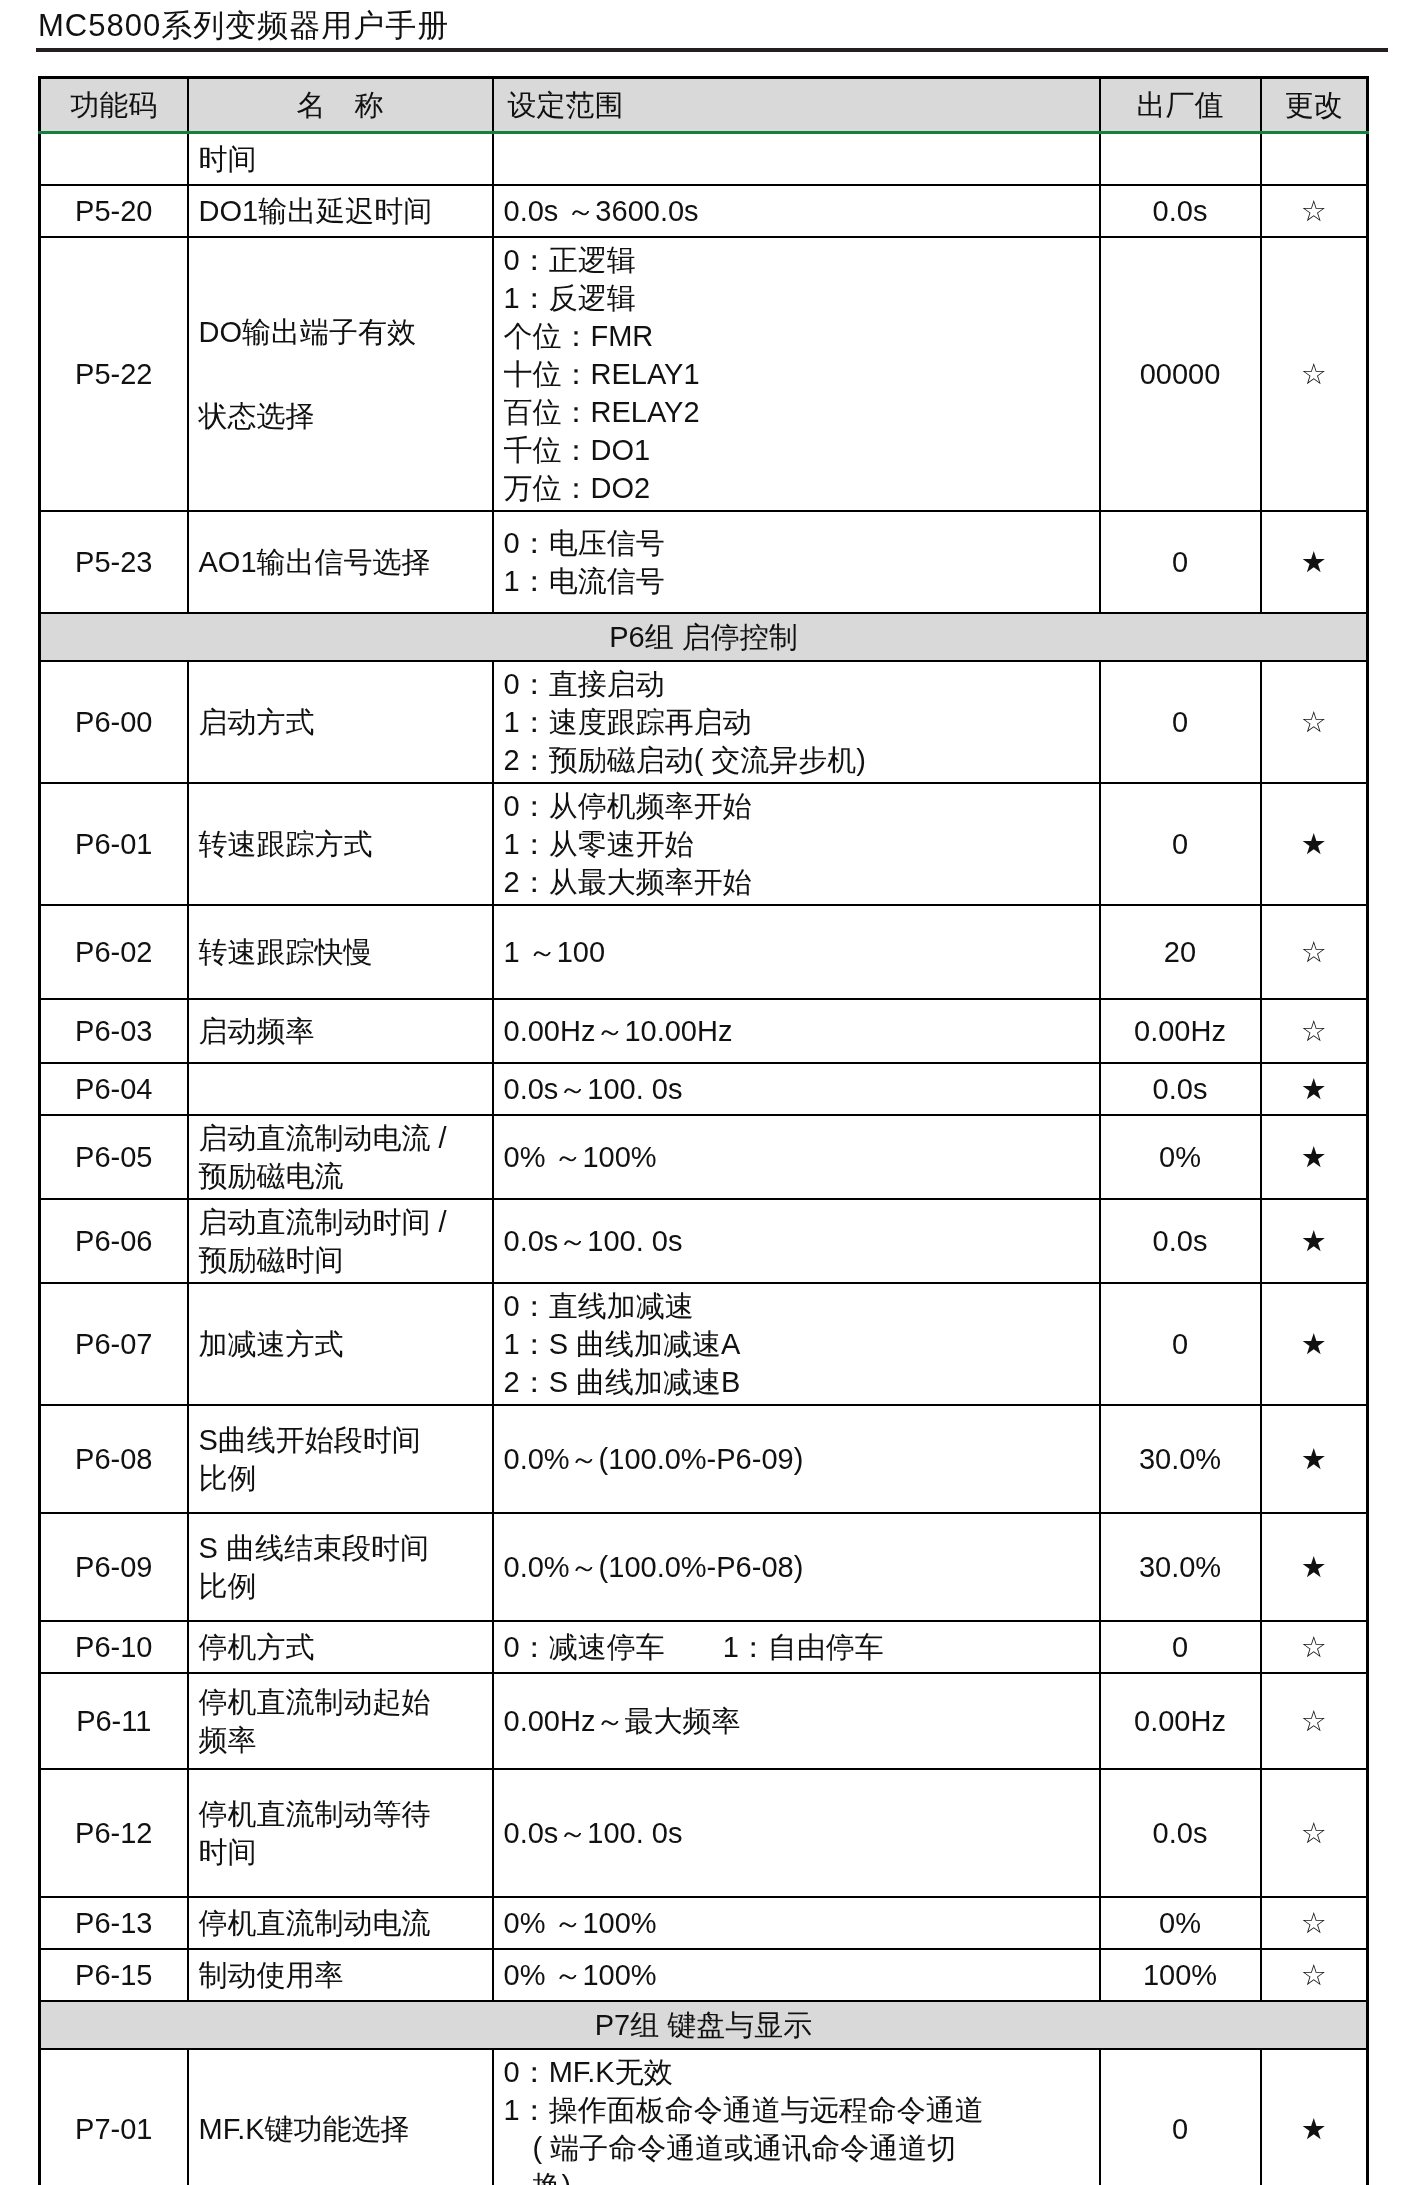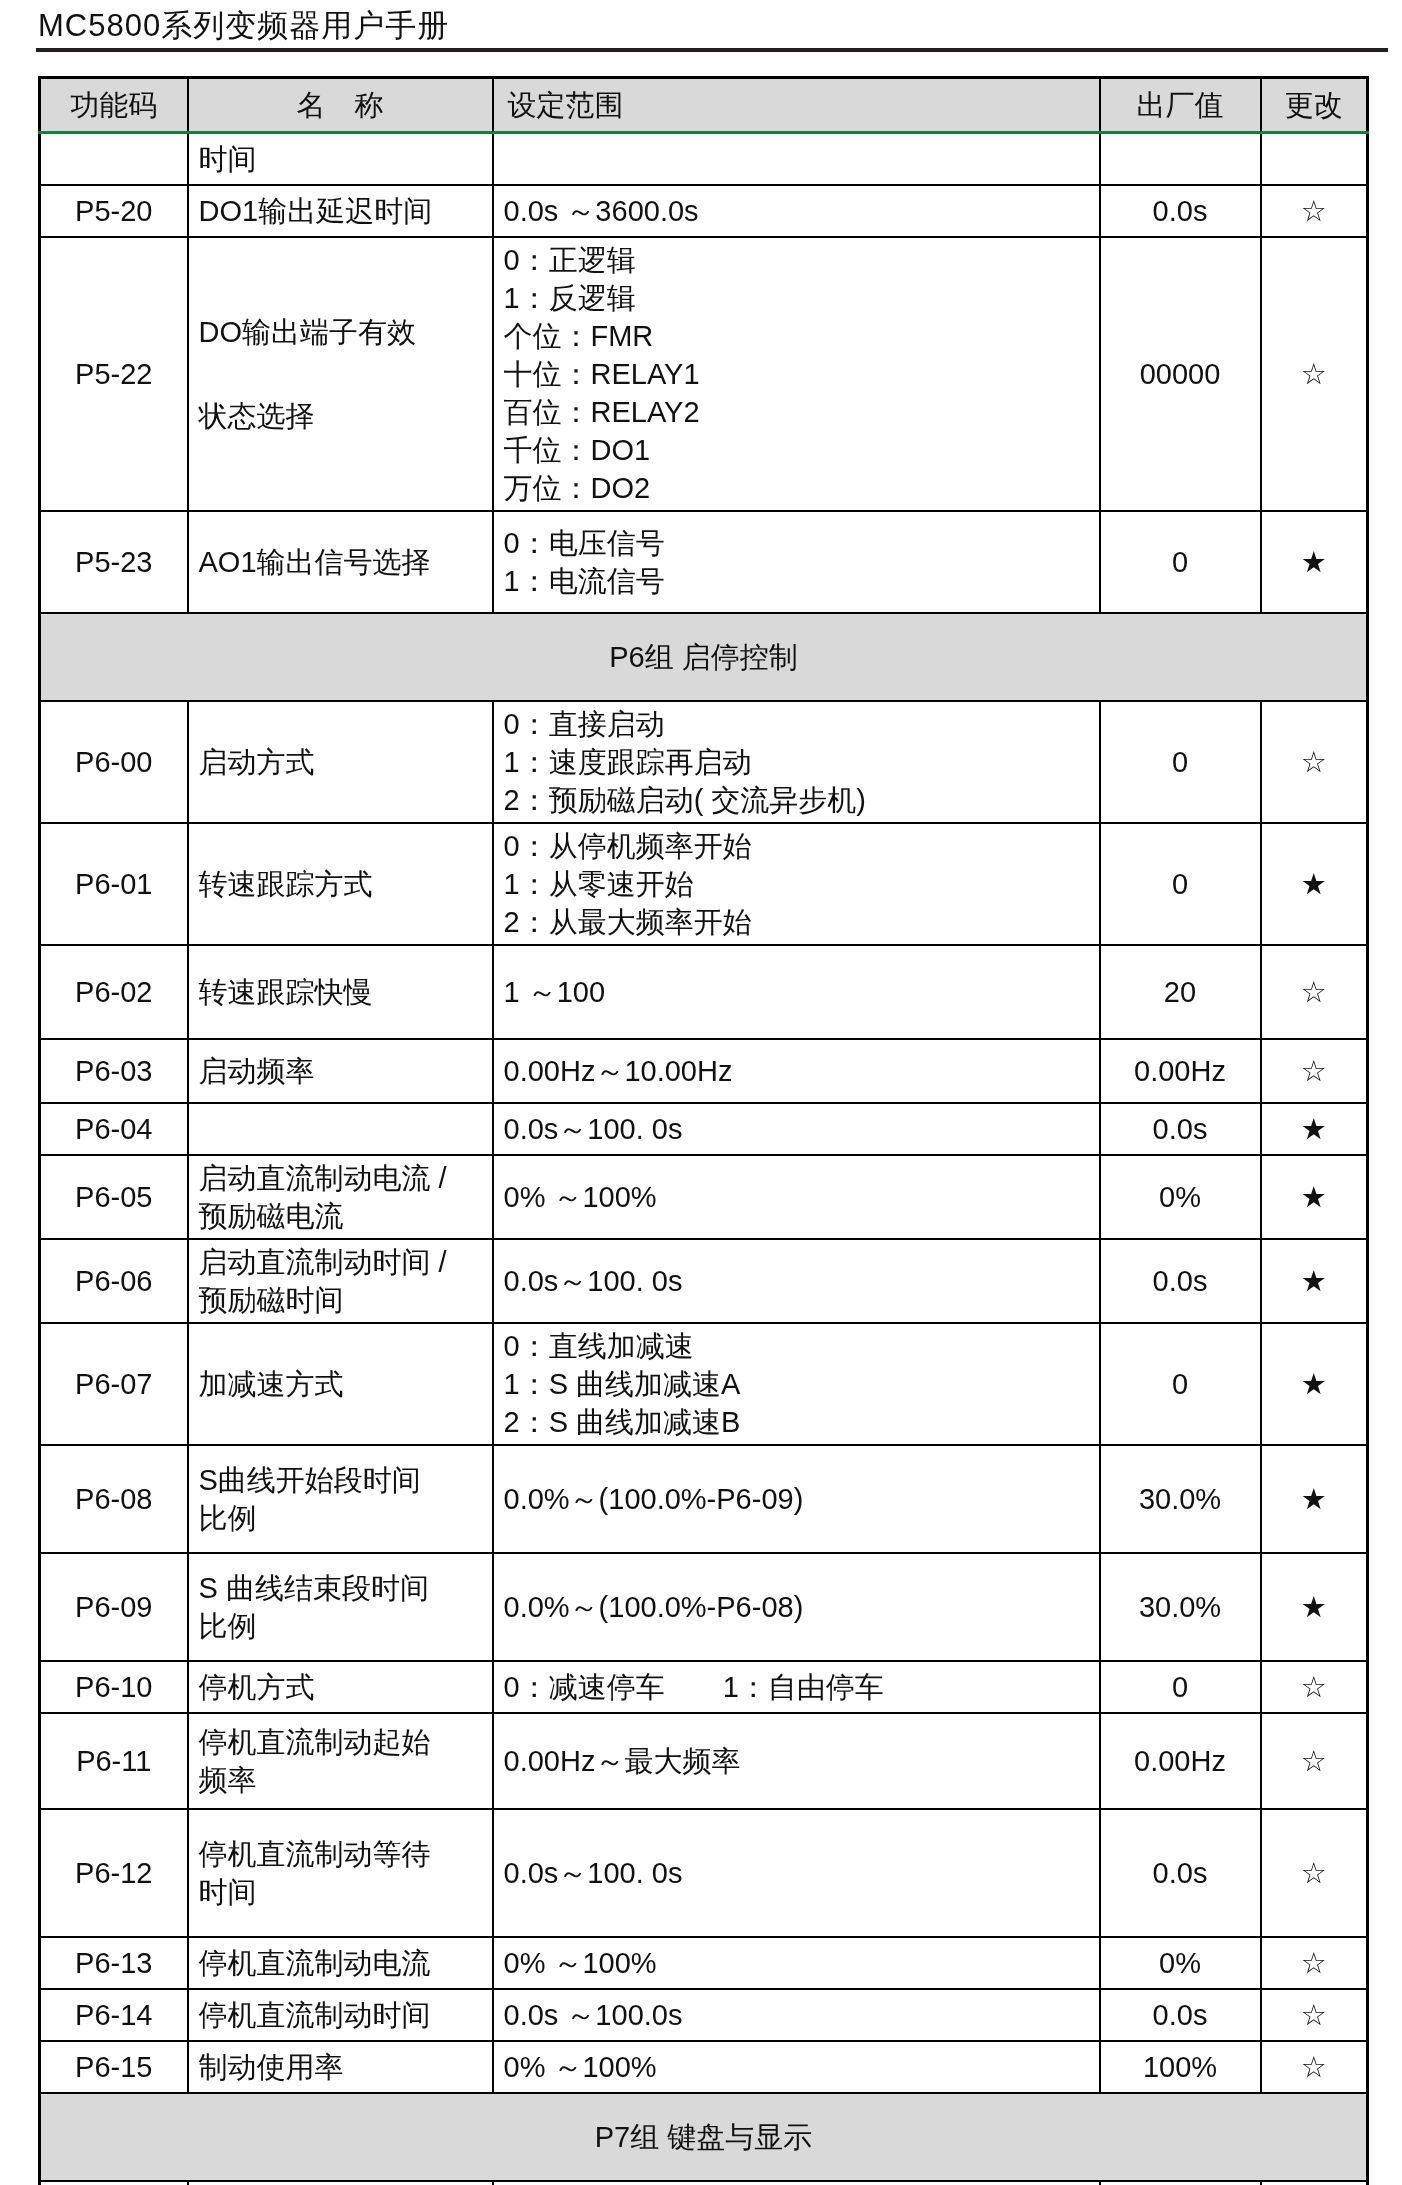--- a/index.html
+++ b/index.html
@@ -32,21 +32,21 @@
   }
   .param-table thead th.h-range{text-align:left;padding-left:14px;}
   .param-table td{height:44px;}
   .col-code{text-align:center;}
   .col-name{text-align:left;white-space:pre-wrap;padding-left:14px;}
   .col-range{text-align:left;white-space:pre-wrap;padding-left:14px;}
   .col-default{text-align:center;}
   .col-change{text-align:center;font-size:32px;}
   .section-row td{
     background:#d9d9d9;text-align:center;height:46px;
-    font-size:29px;padding:20px 0;
+    font-size:29px;padding:0 0;
   }
   
   tr[data-code="P6-02"] td{height:86px;}
   tr[data-code="P6-03"] td{height:56px;}
   tr[data-code="P6-08"] td,
   tr[data-code="P6-09"] td{height:100px;}
   tr[data-code="P6-11"] td{height:88px;}
   tr[data-code="P6-12"] td{height:120px;}
   tr[data-code="P5-23"] td{height:94px;}
   tr[data-code="P5-22"] .col-name{line-height:84px;}
@@ -219,27 +219,20 @@
           <td class="col-default">0.0s</td>
           <td class="col-change">☆</td>
         </tr>
         <tr data-code="P6-13">
           <td class="col-code">P6-13</td>
           <td class="col-name">停机直流制动电流</td>
           <td class="col-range">0% ～100%</td>
           <td class="col-default">0%</td>
           <td class="col-change">☆</td>
         </tr>
-        <tr data-code="P6-14">
-          <td class="col-code">P6-14</td>
-          <td class="col-name">停机直流制动时间</td>
-          <td class="col-range">0.0s ～100.0s</td>
-          <td class="col-default">0.0s</td>
-          <td class="col-change">☆</td>
-        </tr>
         <tr data-code="P6-15">
           <td class="col-code">P6-15</td>
           <td class="col-name">制动使用率</td>
           <td class="col-range">0% ～100%</td>
           <td class="col-default">100%</td>
           <td class="col-change">☆</td>
         </tr>
         <tr class="section-row">
           <td colspan="5">P7组 键盘与显示</td>
         </tr>

